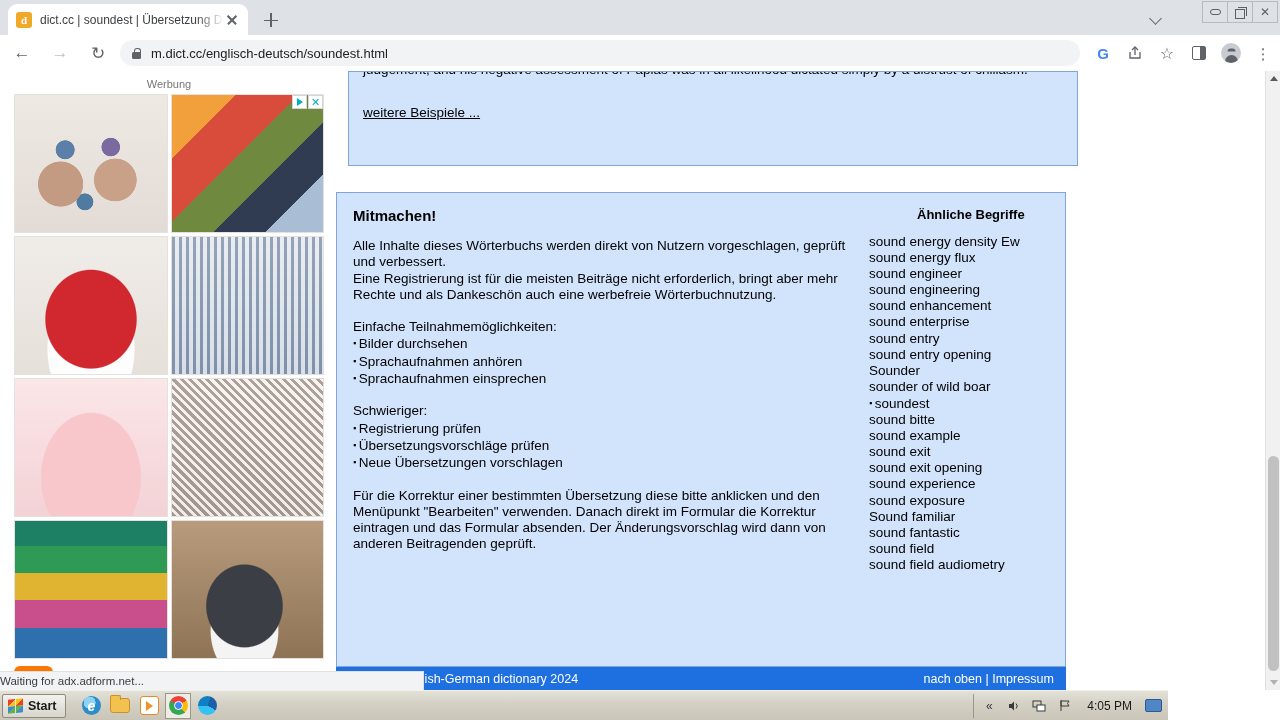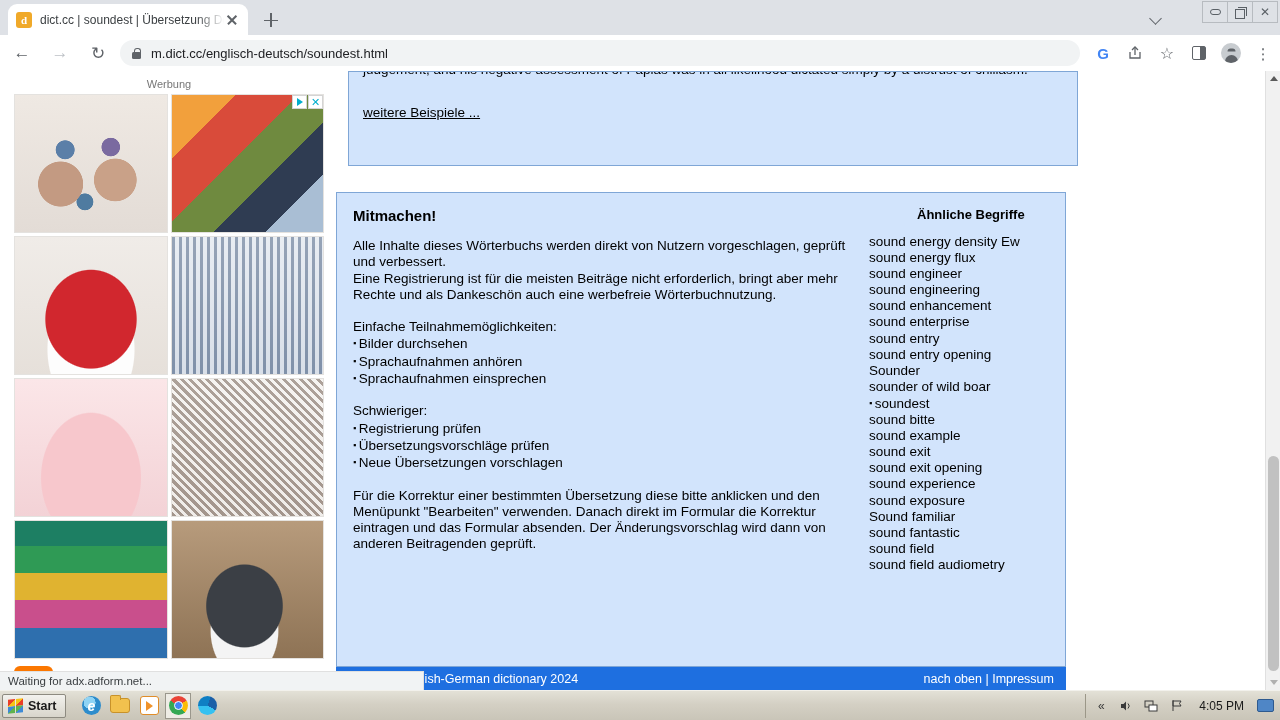--- a/index.html
+++ b/index.html
@@ -243,26 +243,26 @@
   .tri-down { width:0;height:0;border-left:4px solid transparent;border-right:4px solid transparent;border-top:5px solid #b0b0b0;}
   .pscroll-thumb {
     position: absolute; left: 2px; width: 11px; top: 385px; height: 215px;
     background: #c1c1c1; border-radius: 6px; cursor: pointer;
   }
 
   
   .status-bubble {
     position: absolute; left: 0; bottom: 0; height: 19px; min-width: 424px;
     background: #f1f3f4; border-top: 1px solid #e0e0e0; border-right: 1px solid #e0e0e0;
-    display: flex; align-items: center; padding: 0 8px; font-size: 11.5px; color: #3c4043; text-align: center;
+    display: flex; align-items: center; padding: 0 0; font-size: 11.5px; color: #3c4043; text-align: center;
   }
 
   
   .taskbar {
-    position: absolute; left: 0; top: 690px; width: 1280px; height: 30px;
+    position: absolute; left: 0; top: 690px; width: 1168px; height: 30px;
     background: linear-gradient(#e3e1d7, #d4d0c4 45%, #c9c5b8);
     border-top: 1px solid #f2f1ec;
     display: flex; align-items: center; justify-content: center;
   }
   .start-btn {
     margin-left: 2px; height: 24px; display: flex; align-items: center; gap: 5px;
     padding: 0 9px 0 5px; background: linear-gradient(#f3f2ee, #d8d5cb);
     border: 1px solid #8d8a80; border-radius: 2px; cursor: pointer;
   }
   .start-flag {

